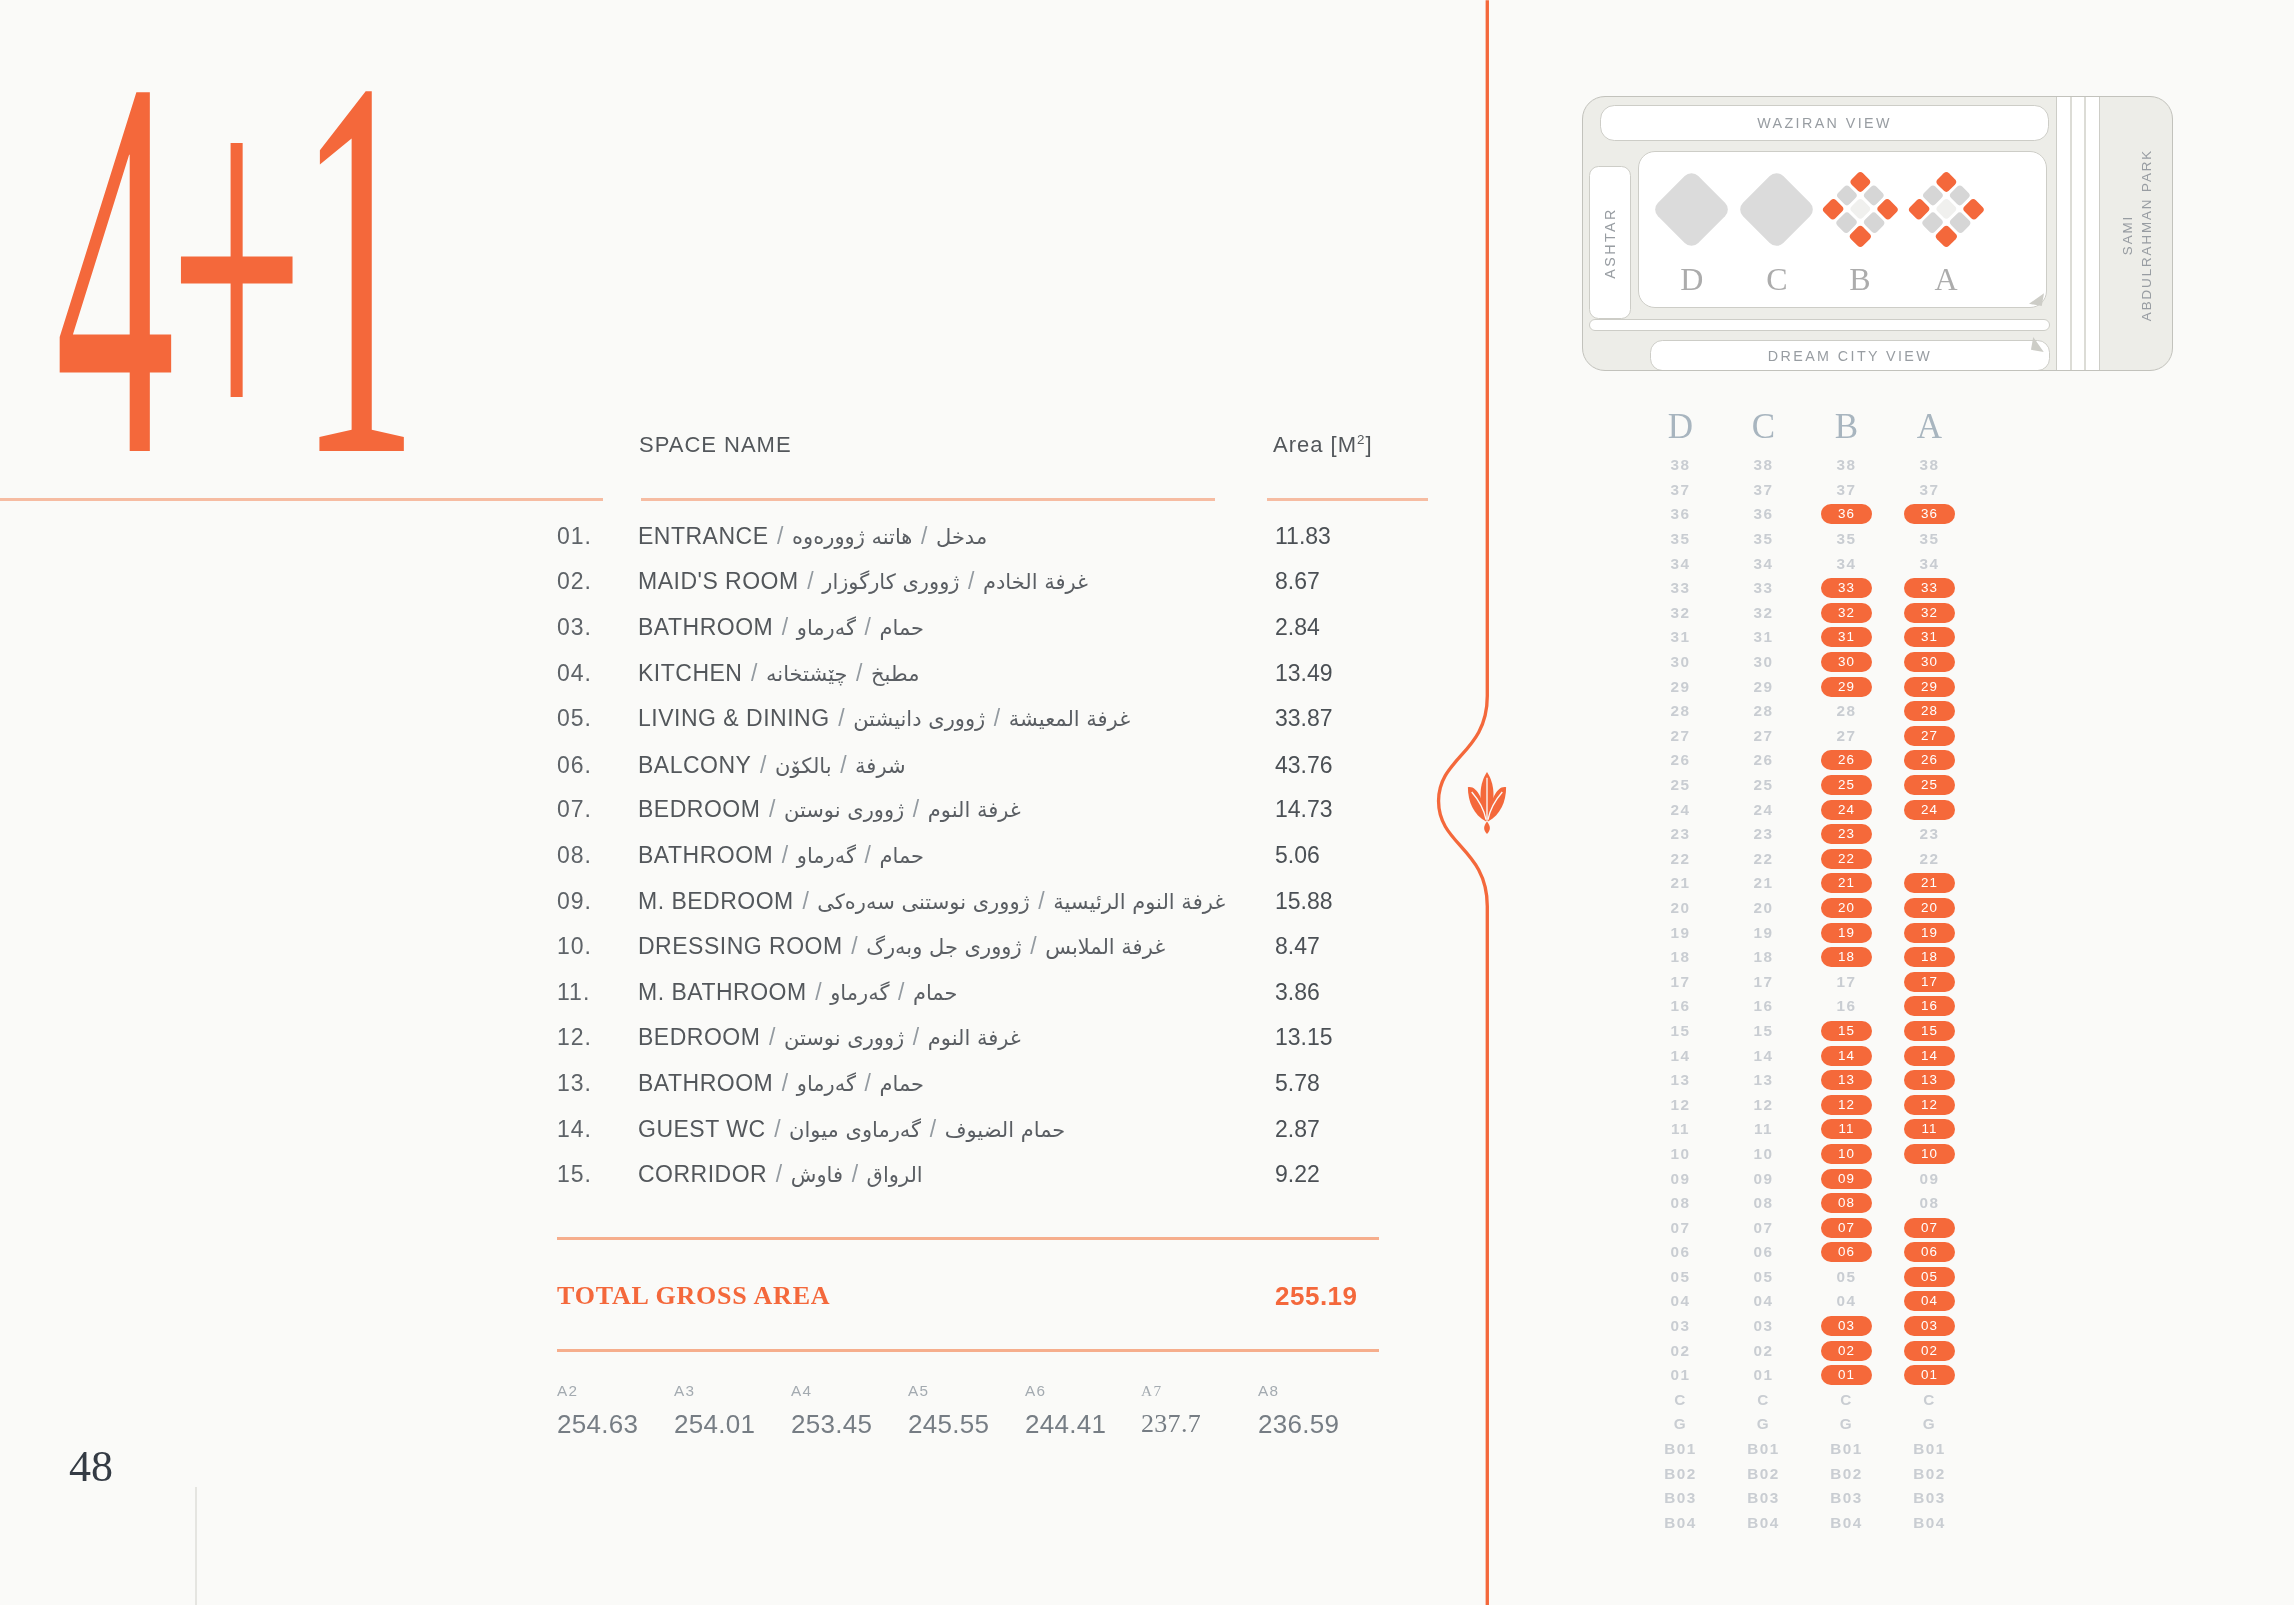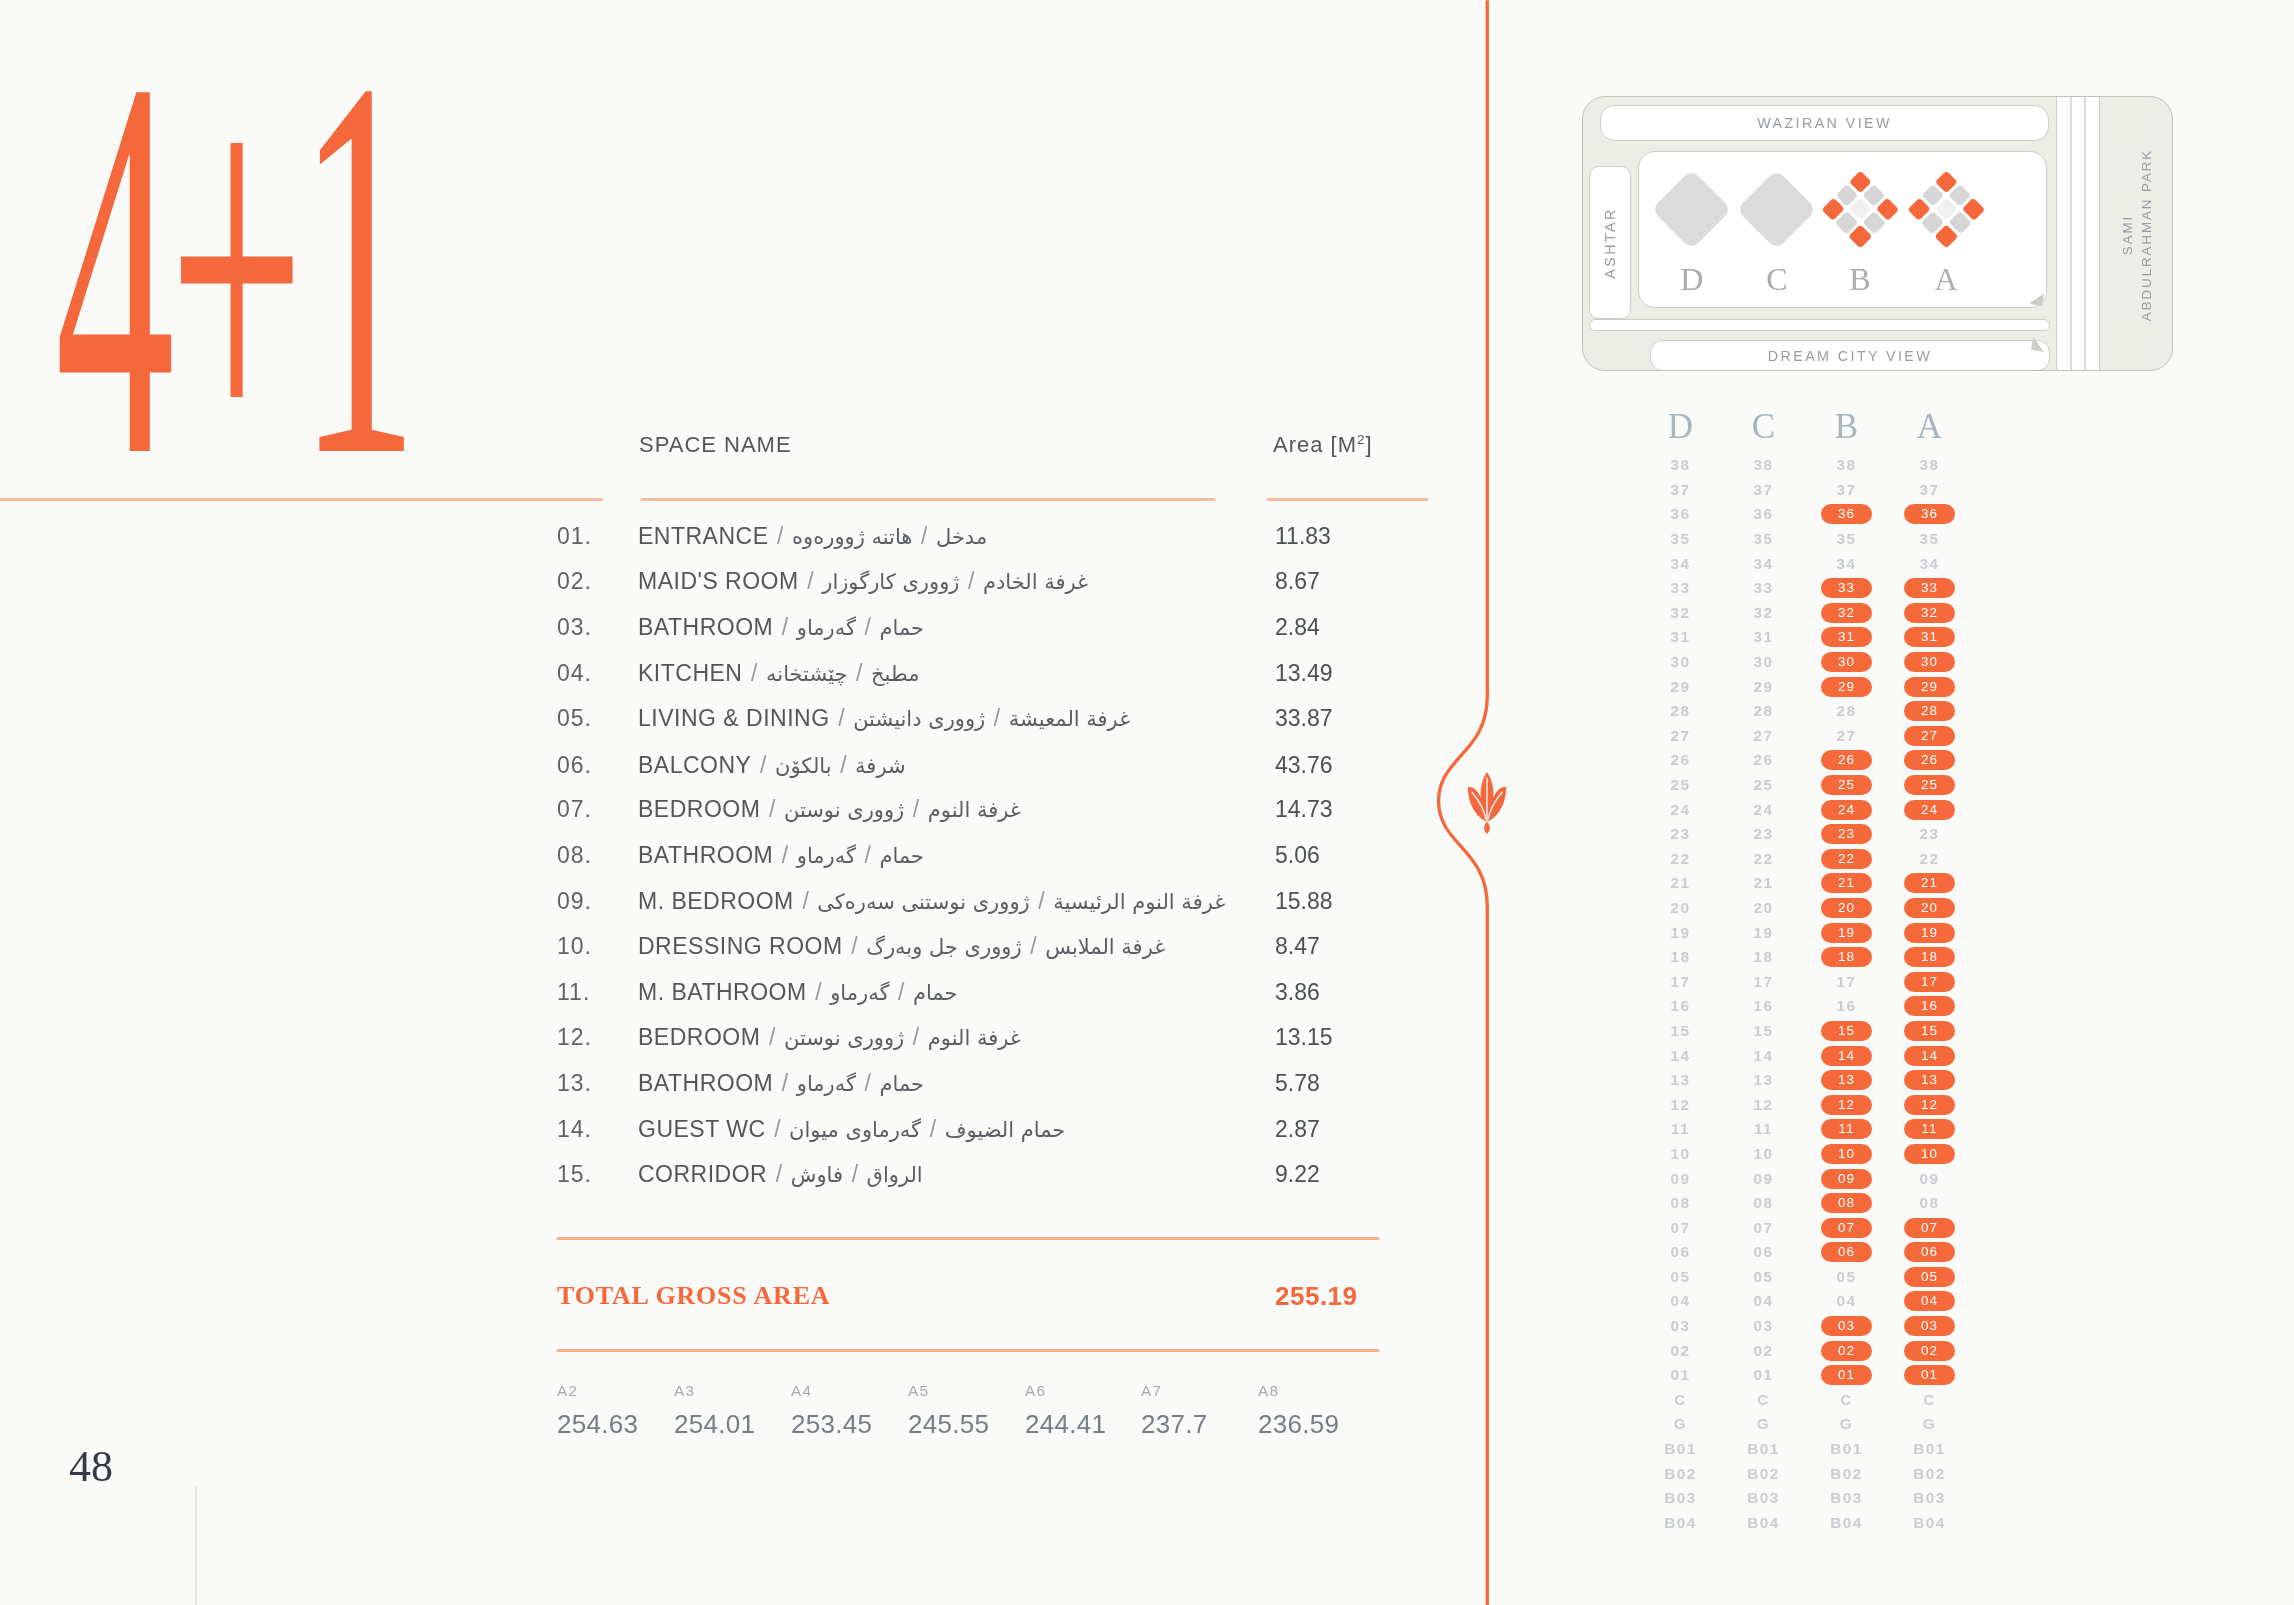--- a/index.html
+++ b/index.html
@@ -190,21 +190,21 @@
       <span class="v-val">253.45</span>
     </div>
       <div class="variant" style="left: 908px;">
       <span class="v-code">A5</span>
       <span class="v-val">245.55</span>
     </div>
       <div class="variant" style="left: 1025px;">
       <span class="v-code">A6</span>
       <span class="v-val">244.41</span>
     </div>
-      <div class="variant" style="left: 1141px;">
+      <div class="variant" style="left: 1141px; font-family: Liberation Serif, serif;">
       <span class="v-code">A7</span>
       <span class="v-val">237.7</span>
     </div>
       <div class="variant" style="left: 1258px;">
       <span class="v-code">A8</span>
       <span class="v-val">236.59</span>
     </div>
     </div>
 
   <div class="abs page-num">48</div>

